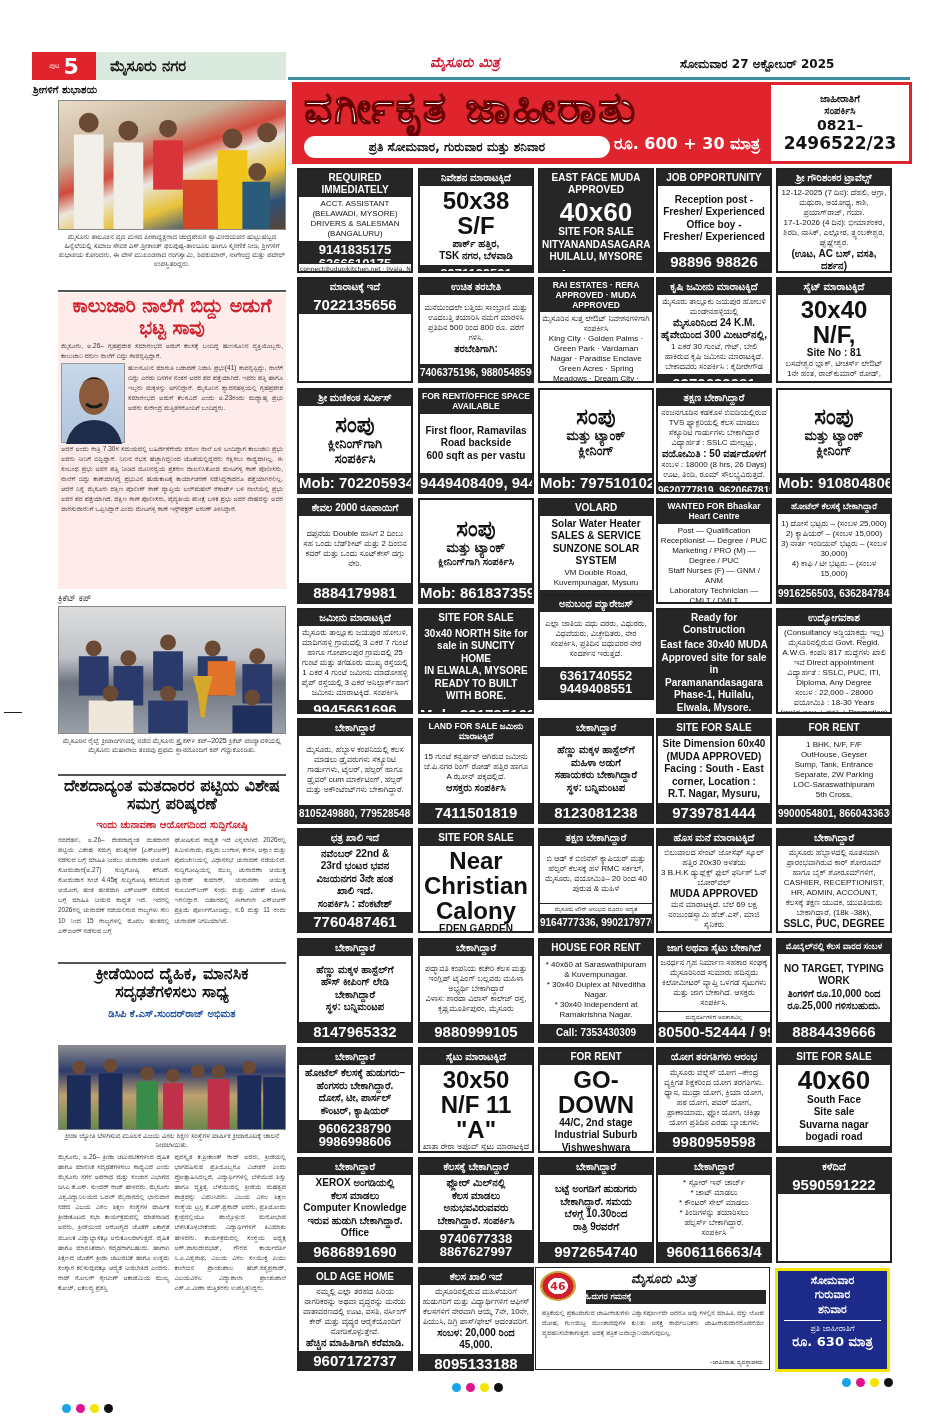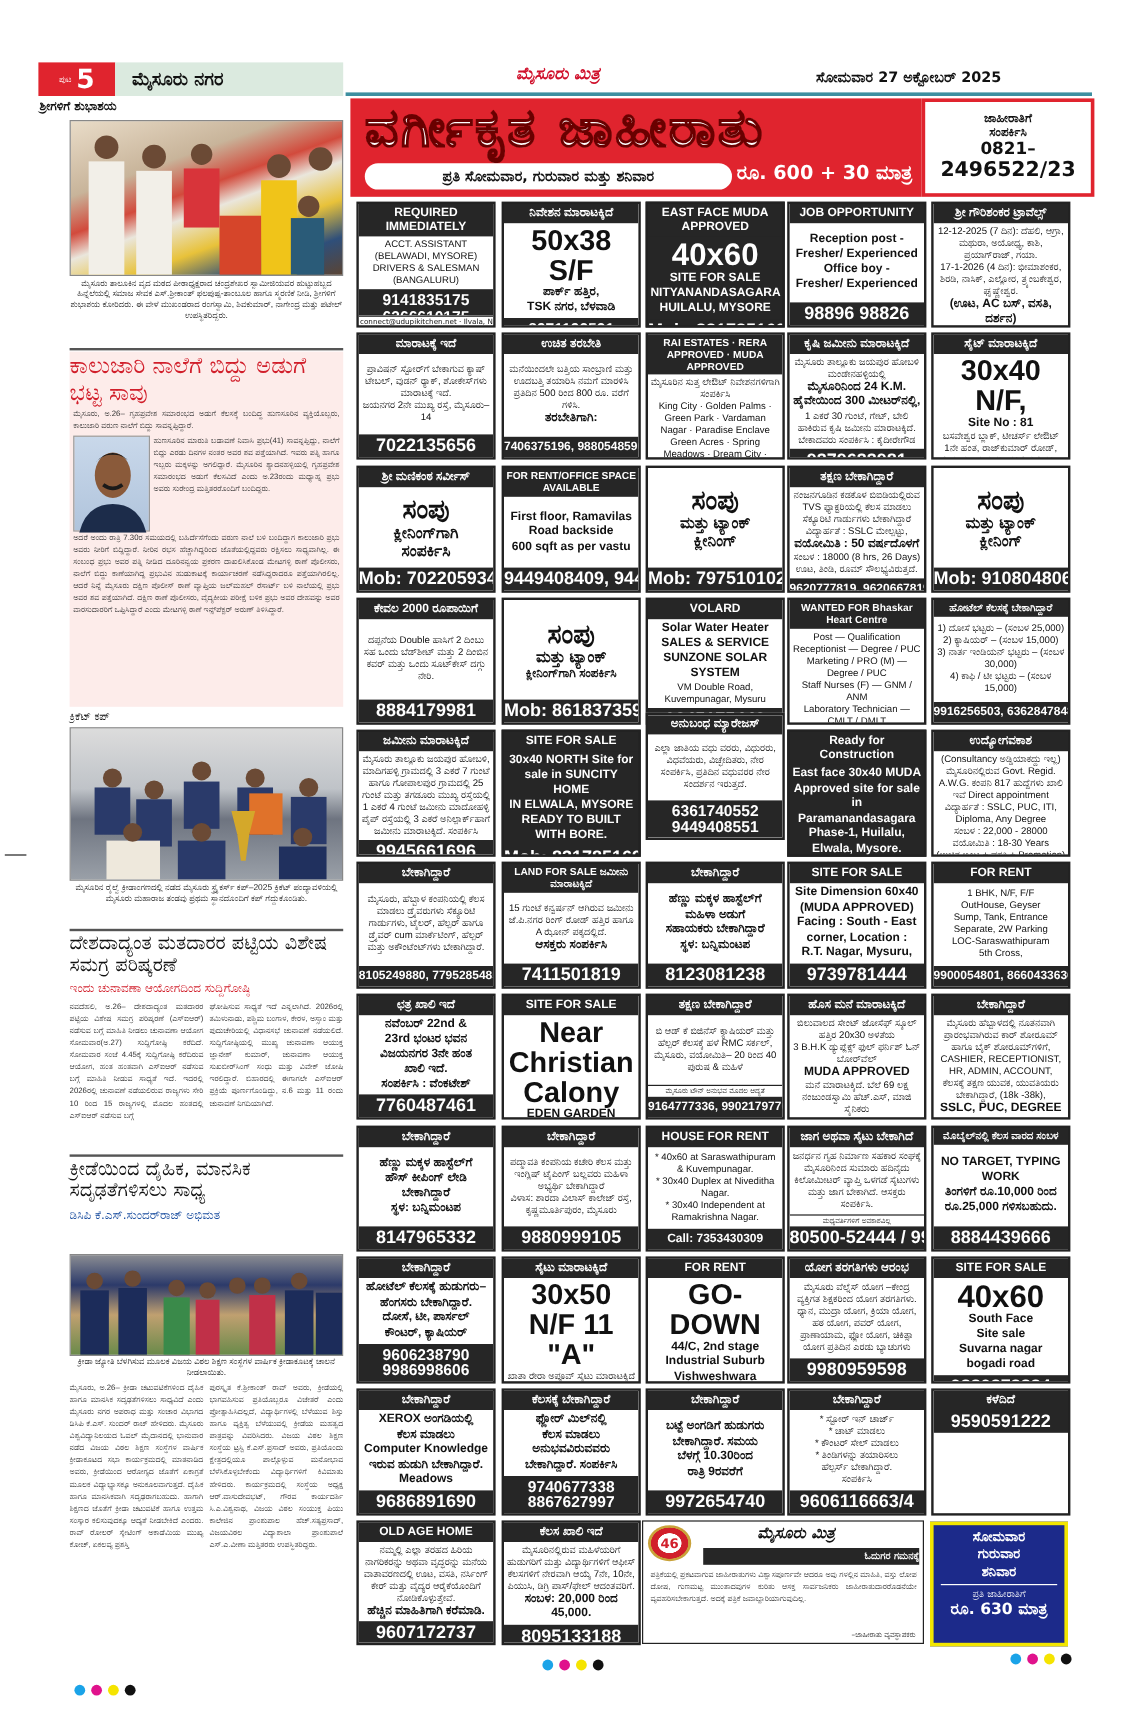--- a/index.html
+++ b/index.html
@@ -32,21 +32,21 @@
 .ad .f{background:#262626;color:#fff;font-weight:bold;text-align:center;font-size:15px;padding:1px 0;font-family:"Liberation Sans",sans-serif;white-space:nowrap;overflow:hidden}
 .ad .f.sm{font-size:10px;padding:3px 0}
 .ad .f.md{font-size:12px;padding:2px 0}
 .big{font-size:24px;font-weight:bold;line-height:1.05}
 .huge{font-size:26px;font-weight:bold;line-height:1.05}
 .bold{font-weight:bold}
 .b10{font-size:10px}
 
 .cap{font-size:7px;line-height:1.3;text-align:center;color:#222;font-family:"Liberation Sans",sans-serif}
 .photo{position:absolute;border:1px solid #888}
-.headline{font-weight:normal;line-height:1.15}
+.headline{font-weight:bold;text-align:center;line-height:1.15}
 .bodytext{font-size:6.5px;line-height:1.55;color:#333;font-family:"Liberation Sans",sans-serif;text-align:justify}
 .rule{position:absolute;height:2px;background:#555}
 .regmarks{position:absolute;display:flex;gap:5px}
 .regmarks span{width:9px;height:9px;border-radius:50%}
 #sidemark{left:4px;top:712px;width:18px;height:1px;background:#222}
 </style>
 </head>
 <body>
 
 <div class="abs" id="pagebox">
@@ -224,24 +224,20 @@
     <div class="ad" style="left: 776px; top: 168px; height: 105px;">
       <div class="h">ಶ್ರೀ ಗೌರಿಶಂಕರ ಟ್ರಾವೆಲ್ಸ್</div>
       <div class="b">
         <div>12-12-2025 (7 ದಿನ): ದೆಹಲಿ, ಆಗ್ರಾ, ಮಥುರಾ, ಅಯೋಧ್ಯ, ಕಾಶಿ, ಪ್ರಯಾಗ್‌ರಾಜ್, ಗಯಾ.</div>
         <div>17-1-2026 (4 ದಿನ): ಭೀಮಾಶಂಕರ, ಶಿರಡಿ, ನಾಸಿಕ್, ಎಲ್ಲೋರ, ತ್ರ್ಯಂಬಕೇಶ್ವರ, ಘೃಷ್ಣೇಶ್ವರ.</div>
         <div class="b10 bold">(ಊಟ, AC ಬಸ್, ವಸತಿ, ದರ್ಶನ)</div>
       </div>
     </div>
     <div class="ad" style="left: 297px; top: 277px; height: 106px;">
       <div class="h">ಮಾರಾಟಕ್ಕೆ ಇದೆ</div>
-      <div class="b">
-        <div>ಪ್ರಾವಿಷನ್ ಸ್ಟೋರ್‌ಗೆ ಬೇಕಾಗುವ ಕ್ಯಾಷ್ ಟೇಬಲ್, ವುಡನ್ ರ್‍ಯಾಕ್, ಶೋಕೇಸ್‌ಗಳು ಮಾರಾಟಕ್ಕೆ ಇದೆ.</div>
-        <div>ಜಯನಗರ 2ನೇ ಮುಖ್ಯ ರಸ್ತೆ, ಮೈಸೂರು–14</div>
-      </div>
       <div class="f">7022135656</div>
     </div>
     <div class="ad" style="left: 418px; top: 277px; height: 106px;">
       <div class="h">ಉಚಿತ ತರಬೇತಿ</div>
       <div class="b">
         <div>ಮನೆಯಿಂದಲೇ ಬತ್ತಿಯ ಸಾಂಬ್ರಾಣಿ ಮತ್ತು ಊದಬತ್ತಿ ತಯಾರಿಸಿ ನಮಗೆ ಮಾರಳಿಸಿ ಪ್ರತಿದಿನ 500 ರಿಂದ 800 ರೂ. ವರೆಗೆ ಗಳಿಸಿ.</div>
         <div class="b10 bold">ತರಬೇತಿಗಾಗಿ:</div>
       </div>
       <div class="f sm">7406375196, 9880548596</div>
     </div>
@@ -595,21 +591,21 @@
       </div>
       <div class="f">9880273834</div>
     </div>
     <div class="ad" style="left: 297px; top: 1157px; height: 106px;">
       <div class="h">ಬೇಕಾಗಿದ್ದಾರೆ</div>
       <div class="b">
         <div class="b10 bold">XEROX ಅಂಗಡಿಯಲ್ಲಿ</div>
         <div class="b10 bold">ಕೆಲಸ ಮಾಡಲು</div>
         <div class="b10 bold">Computer Knowledge</div>
         <div class="b10 bold">ಇರುವ ಹುಡುಗಿ ಬೇಕಾಗಿದ್ದಾರೆ.</div>
-        <div class="b10 bold">Meadows</div>
+        <div class="b10 bold">Office</div>
       </div>
       <div class="f">9686891690</div>
     </div>
     <div class="ad" style="left: 418px; top: 1157px; height: 106px;">
       <div class="h">ಕೆಲಸಕ್ಕೆ ಬೇಕಾಗಿದ್ದಾರೆ</div>
       <div class="b">
         <div class="b10 bold">ಫ್ಲೋರ್ ಮಿಲ್‌ನಲ್ಲಿ</div>
         <div class="b10 bold">ಕೆಲಸ ಮಾಡಲು</div>
         <div class="b10 bold">ಅನುಭವವಿರುವವರು</div>
         <div class="b10 bold">ಬೇಕಾಗಿದ್ದಾರೆ. ಸಂಪರ್ಕಿಸಿ</div>
@@ -656,21 +652,21 @@
         <div>ಮೈಸೂರಿನಲ್ಲಿರುವ ಮಹಿಳೆಯರಿಗೆ ಹುಡುಗರಿಗೆ ಮತ್ತು ವಿದ್ಯಾರ್ಥಿಗಳಿಗೆ ಆಫೀಸ್ ಕೆಲಸಗಳಿಗೆ ನೇರವಾಗಿ ಆಯ್ಕೆ 7ನೇ, 10ನೇ, ಪಿಯುಸಿ, ಡಿಗ್ರಿ ಪಾಸ್/ಫೇಲ್ ಆದಂತವರಿಗೆ.</div>
         <div class="b10 bold">ಸಂಬಳ: 20,000 ರಿಂದ 45,000.</div>
       </div>
       <div class="f">8095133188</div>
     </div>
   </div>
 
 <div class="abs" style="left:535px;top:1267px;width:235px;height:103px;border:1px solid #222;background:#fff">
   <div class="abs" style="left:4px;top:3px;width:36px;height:30px;border-radius:50%;background:radial-gradient(#fff 38%,#d11f2b 40%,#d11f2b 60%,#c9a23a 62%);display:flex;align-items:center;justify-content:center;font-size:11px;font-weight:bold;color:#d11f2b">46</div>
   <div class="abs" style="left:95px;top:3px;font-size:13px;font-weight:bold;font-style:italic">ಮೈಸೂರು ಮಿತ್ರ</div>
-  <div class="abs" style="left:50px;top:22px;width:180px;height:14px;background:#262626;color:#fff;font-size:8px;font-weight:bold;text-align:right;line-height:14px">ಓದುಗರ ಗಮನಕ್ಕೆ</div>
+  <div class="abs" style="left:50px;top:22px;width:180px;height:14px;background:#262626;color:#fff;font-size:8px;font-weight:bold;text-align:left;line-height:14px">ಓದುಗರ ಗಮನಕ್ಕೆ</div>
   <div class="abs bodytext" style="left:6px;top:40px;width:222px;font-size:6.5px">ಪತ್ರಿಕೆಯಲ್ಲಿ ಪ್ರಕಟವಾಗುವ ಜಾಹೀರಾತುಗಳು ವಿಶ್ವಾಸಪೂರ್ಣವೇ ಆದರೂ ಅವು ಗಳಲ್ಲಿನ ಮಾಹಿತಿ, ವಸ್ತು ಲೋಪ ದೋಷ, ಗುಣಮಟ್ಟ ಮುಂತಾದವುಗಳ ಕುರಿತು ಆಸಕ್ತ ಸಾರ್ವಜನಿಕರು ಜಾಹೀರಾತುದಾರರೊಡನೆಯೇ ವ್ಯವಹರಿಸಬೇಕಾಗುತ್ತದೆ. ಅದಕ್ಕೆ ಪತ್ರಿಕೆ ಜವಾಬ್ದಾರಿಯಾಗುವುದಿಲ್ಲ.</div>
   <div class="abs" style="right:6px;bottom:3px;font-size:6px">–ಜಾಹೀರಾತು ವ್ಯವಸ್ಥಾಪಕರು</div>
 </div>
 
 <div class="abs" id="ratebox" style="left:775px;top:1268px;width:115px;height:104px;border:3px solid #f2e600;background:#1c2a8a;color:#fff;text-align:center;padding-top:3px">
   <div style="font-size:11px;font-weight:bold;line-height:1.3">ಸೋಮವಾರ</div>
   <div style="font-size:11px;font-weight:bold;line-height:1.3">ಗುರುವಾರ</div>
   <div style="font-size:11px;font-weight:bold;line-height:1.3">ಶನಿವಾರ</div>
   <div style="height:1px;background:#fff;margin:3px 6px"></div>
   <div style="font-size:8px">ಪ್ರತಿ ಜಾಹೀರಾತಿಗೆ</div>

